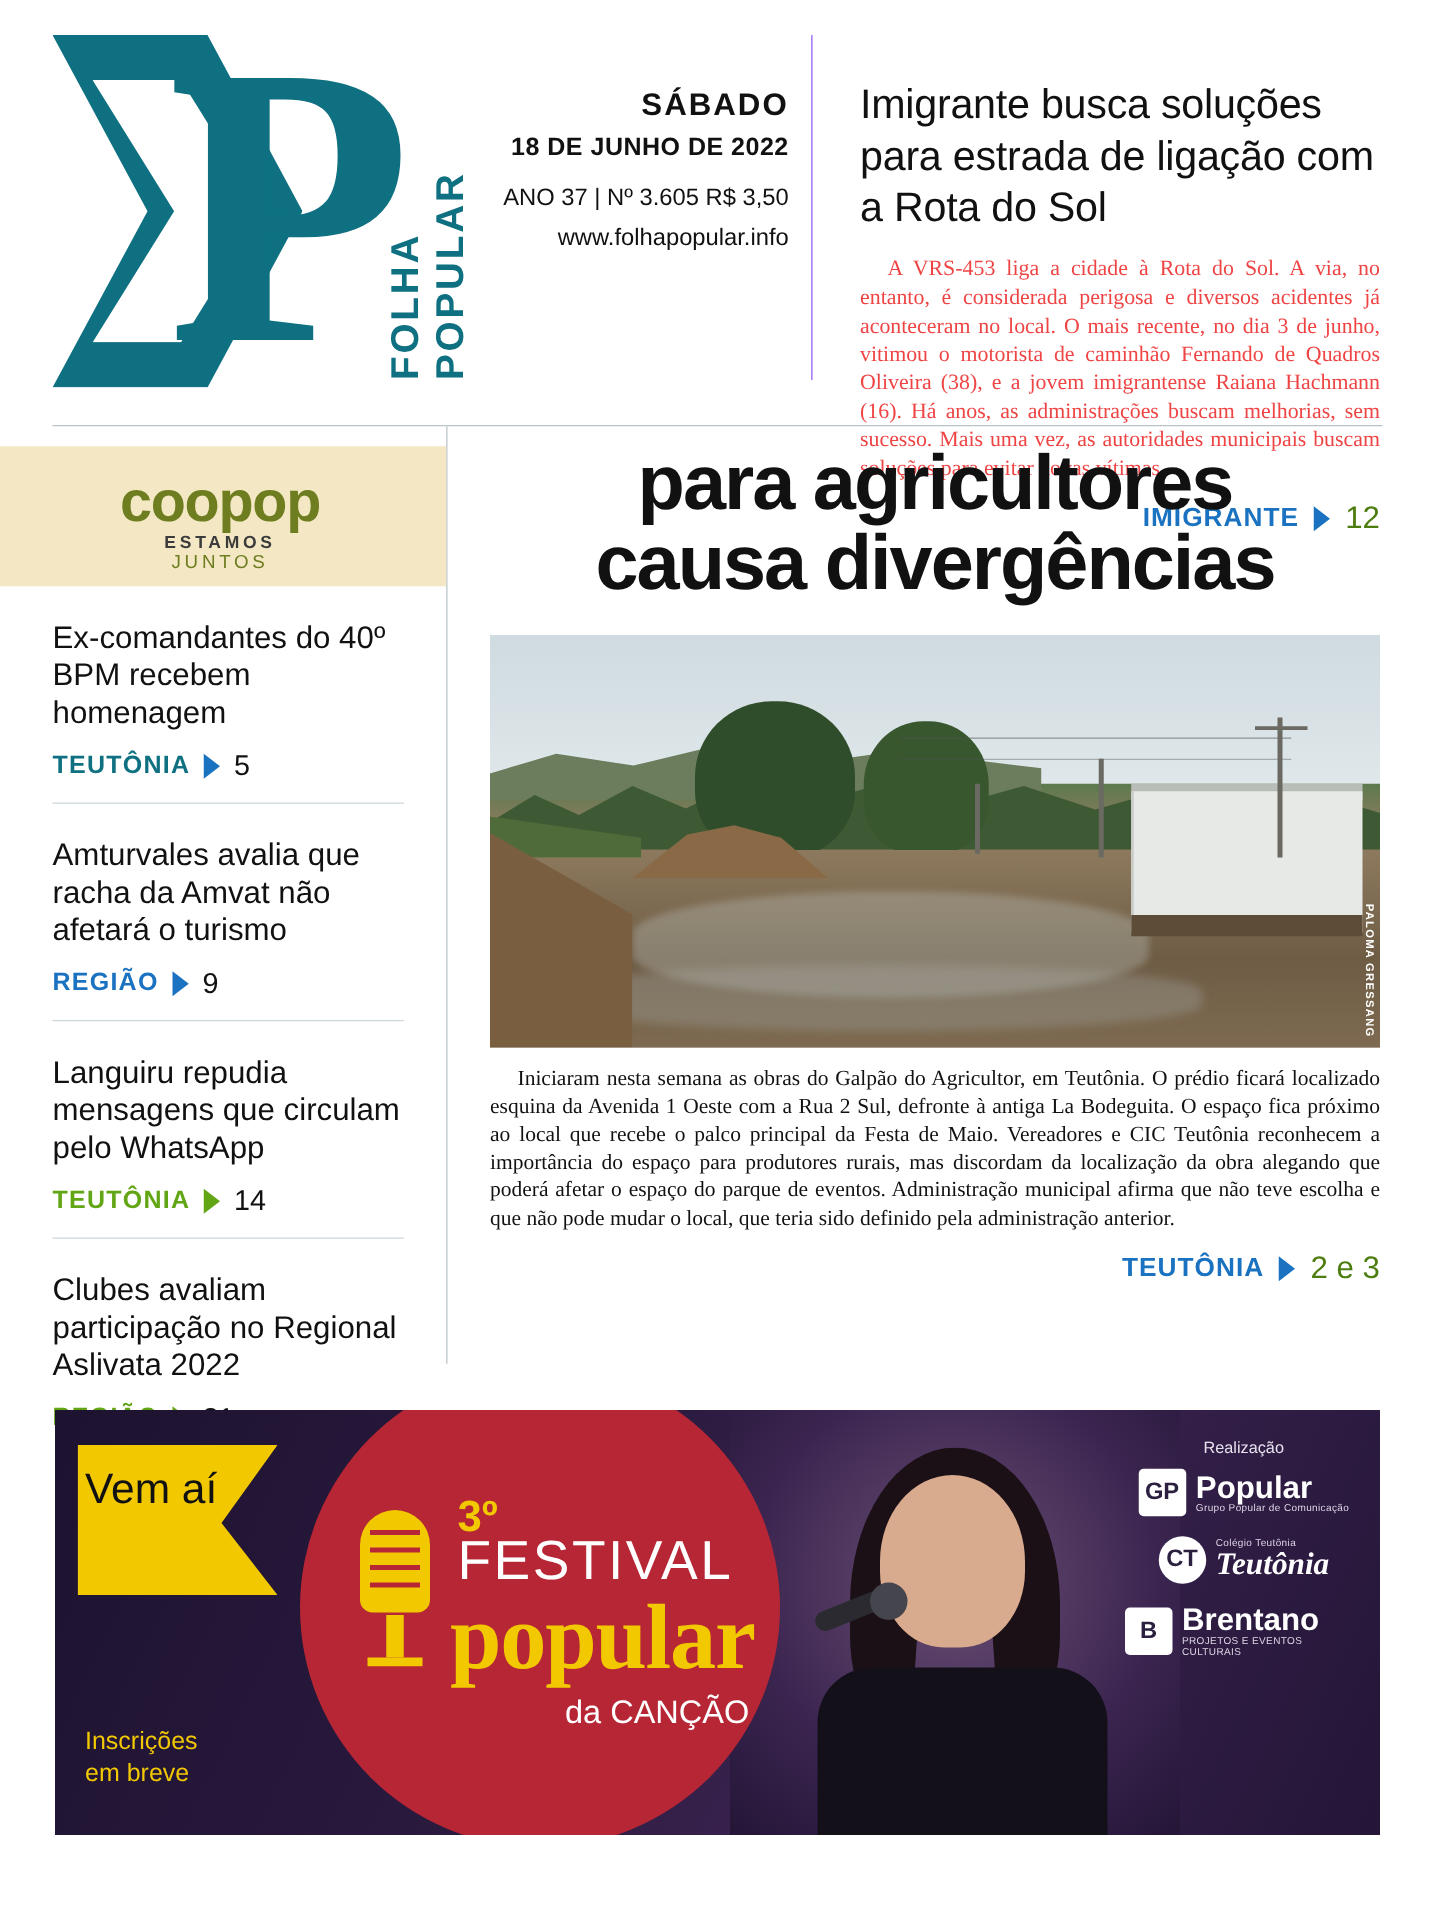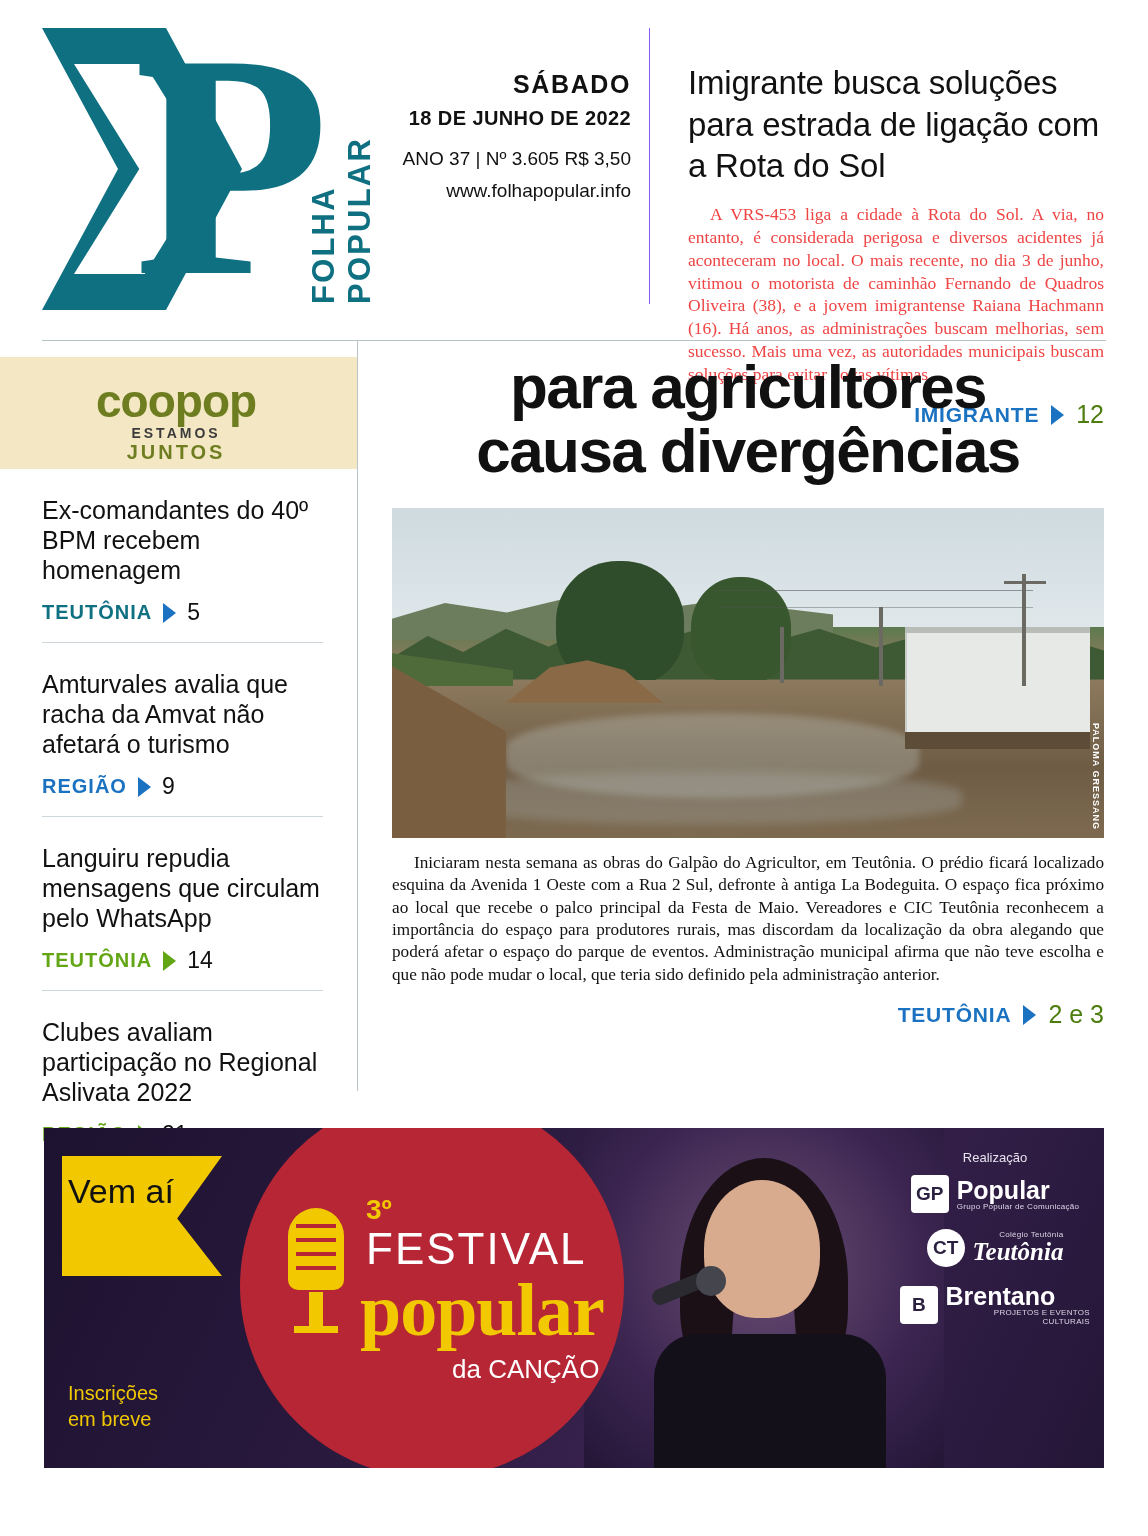--- a/index.html
+++ b/index.html
@@ -184,22 +184,22 @@
     line-height: 44px;
   }
   .coop-sub {
     font-size: 14px;
     font-weight: bold;
     letter-spacing: 3px;
     color: #3b3b3b;
     margin-top: 2px;
   }
   .coop-sub2 {
-    font-size: 20px;
-    font-weight: bold;
+    font-size: 15px;
+    font-weight: normal;
     letter-spacing: 3px;
     color: #6e7d20;
   }
 
   .brief {
     padding: 26px 34px 0 42px;
   }
   .brief-title {
     font-size: 25px;
     line-height: 1.2;
@@ -389,21 +389,21 @@
   }
   .fest-wrap {
     position: absolute;
     left: 218px; top: 74px;
     width: 340px;
     color: #fff;
   }
   .fest-num {
     position: absolute;
     left: 104px; top: -8px;
-    font-size: 28px;
+    font-size: 35px;
     font-weight: bold;
     color: #f2c800;
   }
   .mic {
     position: absolute;
     left: 26px; top: 6px;
     width: 56px; height: 120px;
   }
   .mic-head {
     width: 56px; height: 82px;
@@ -528,21 +528,20 @@
     color: #fff;
   }
   .sp-name .big.serif {
     font-family: "Liberation Serif", serif;
     font-style: italic;
   }
   .sp-name .small {
     font-size: 8px;
     color: #ddd6e6;
     letter-spacing: 0.3px;
-    text-align: right;
   }
 </style>
 </head>
 <body>
 
 <div class="masthead">
 
   <div class="logo-block">
     <div class="logo-mark">
       <div class="logo-arrow"></div>

